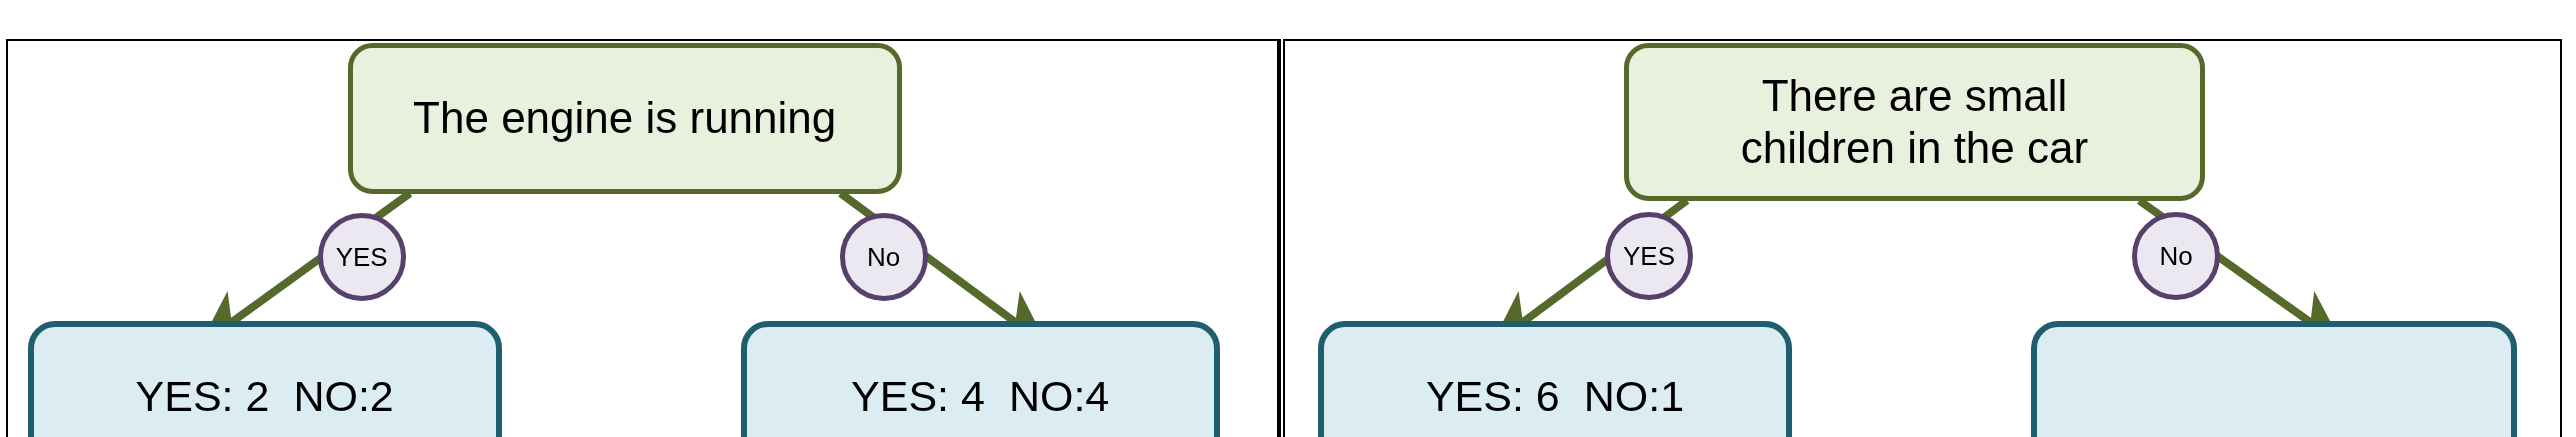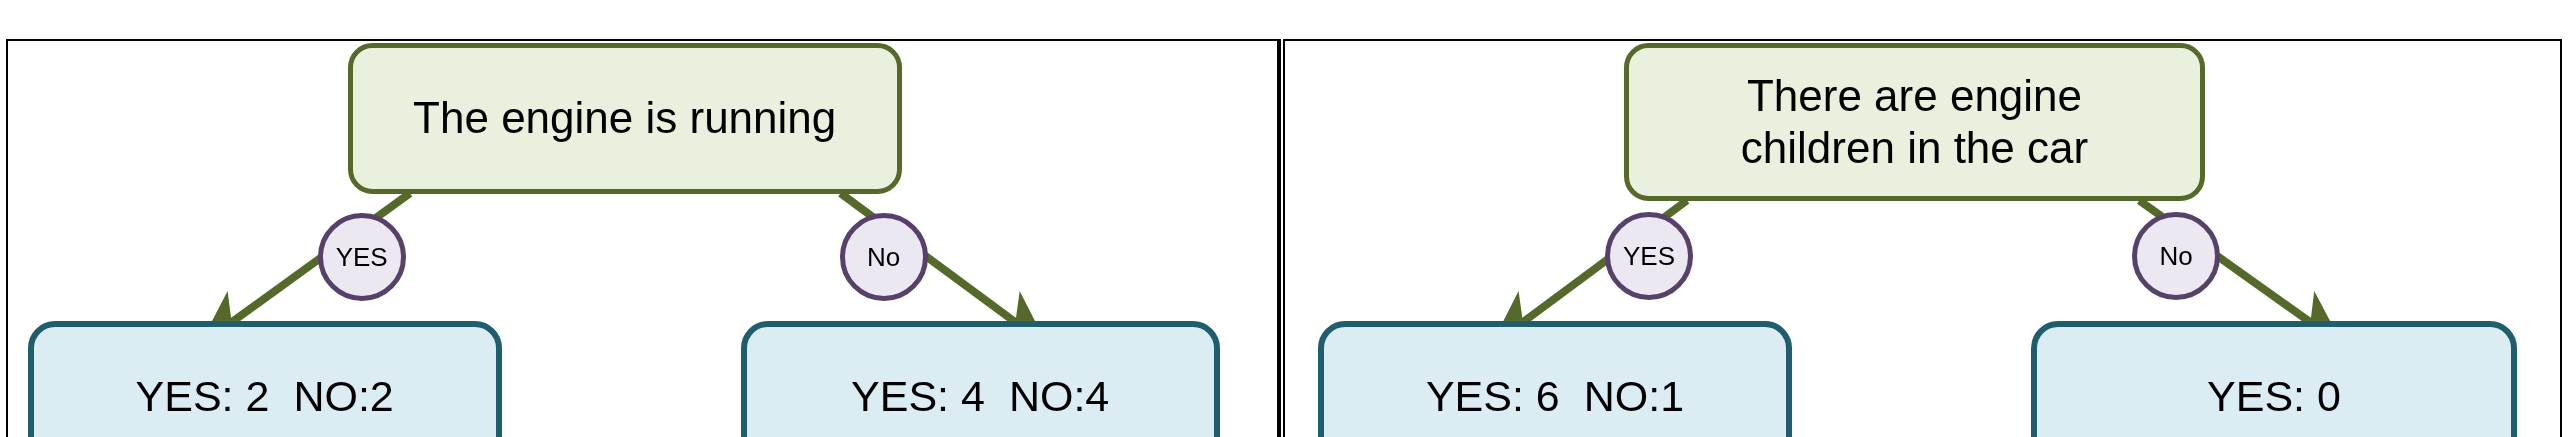--- a/index.html
+++ b/index.html
@@ -148,39 +148,38 @@
     <svg class="svgwrap" viewBox="0 0 1776 582" preserveAspectRatio="none">
       <defs>
         <marker id="ahR" markerWidth="7" markerHeight="7" refX="3.2" refY="3.5" orient="auto" markerUnits="strokeWidth">
           <path d="M0,0 L7,3.5 L0,7 L1.9,3.5 z" fill="#55692a"></path>
         </marker>
       </defs>
       <path d="M 560 222 L 320 400" stroke="#55692a" stroke-width="11" fill="none" marker-end="url(#ahR)"></path>
       <path d="M 1190 222 L 1440 400" stroke="#55692a" stroke-width="11" fill="none" marker-end="url(#ahR)"></path>
     </svg>
 
-    <div class="node qnode" style="left:339px; top:1.4px; width:581px; height:158px;">There are engine
+    <div class="node qnode" style="left:339px; top:1.4px; width:581px; height:158px;">There are small
 children in the car</div>
 
     <div class="elabel" style="left:320px; top:171px; width:88px; height:88px;">
       <span>YES</span>
     </div>
 
     <div class="elabel" style="left:847px; top:171px; width:88px; height:88px;">
       <span>No</span>
     </div>
 
     <div class="node leaf" style="left:33px; top:280px; width:474px; height:151px;">
       <span class="counts">
         <span>YES: 6</span>
         <span>NO:1</span>
       </span>
     </div>
 
     <div class="node leaf" style="left:746px; top:280px; width:486px; height:151px;">
       <span class="counts">
-        <span>YES: 0</span>
       </span>
     </div>
   </div>
 
 </div>
 
 
 </body></html>

